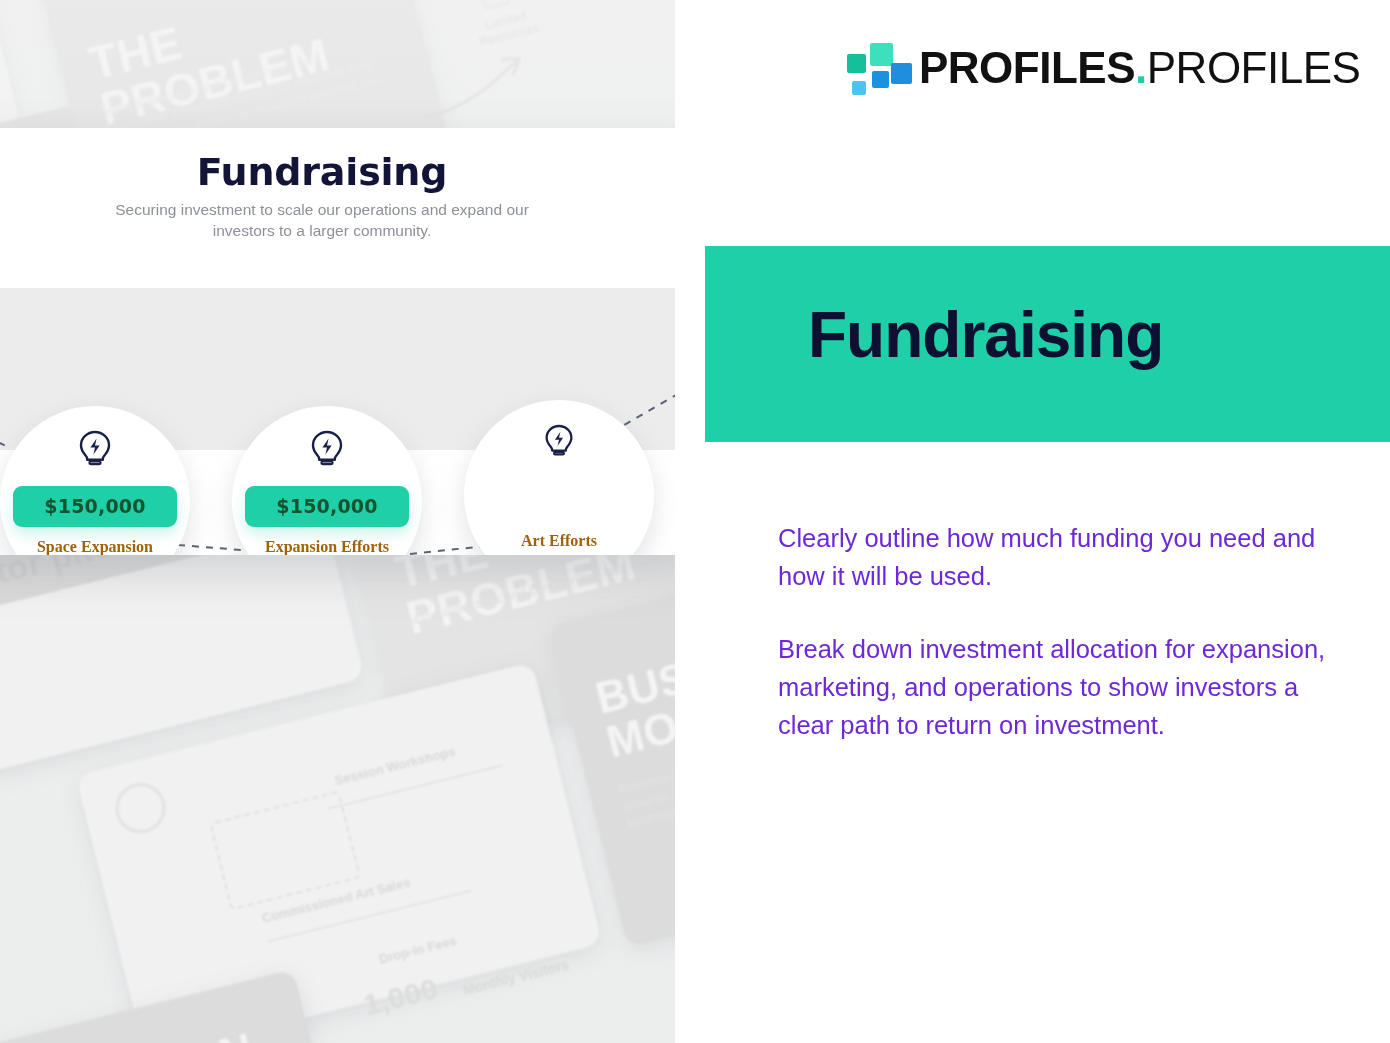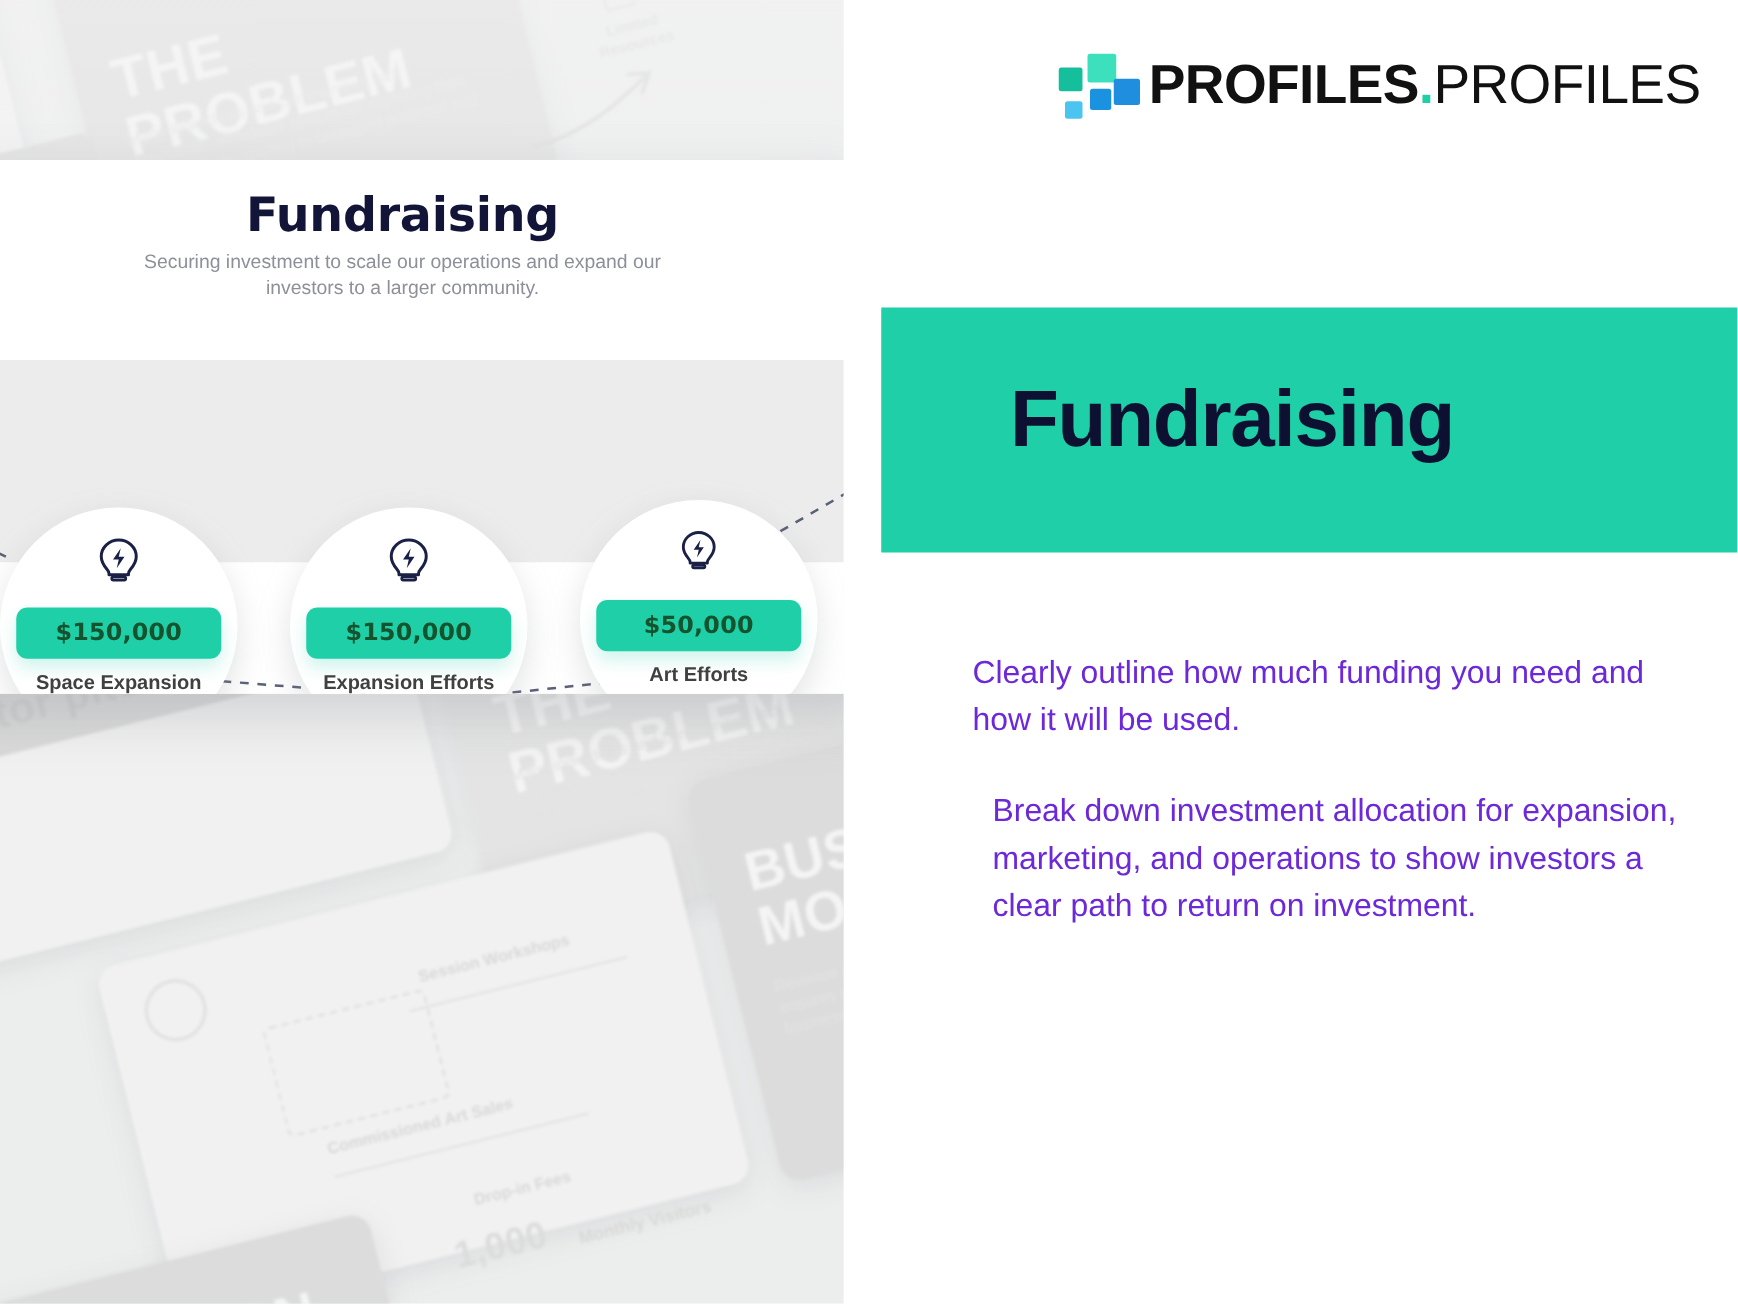--- a/index.html
+++ b/index.html
@@ -86,22 +86,22 @@
   .node-icon{position:absolute;left:0;right:0;top:24px;display:flex;justify-content:center;}
   .node-amount{
     position:absolute;left:13px;right:13px;top:80px;height:41px;line-height:41px;
     background:#1ecfa7;color:#14532d;border-radius:9px;
     font-size:19px;font-weight:bold;letter-spacing:.2px;
     box-shadow:0 7px 14px rgba(30,207,167,.22);
     font-family:"DejaVu Sans", sans-serif;
   }
   .node-label{
     position:absolute;left:6px;right:6px;top:131px;
-    font-size:16px;font-weight:bold;color:#404040;line-height:1.3;
-    font-family:Liberation Sans, sans-serif;
+    font-size:16px;font-weight:bold;color:#a16207;line-height:1.3;
+    font-family:Liberation Serif, serif;
   }
   #node-0{left:60px;top:278px;}
   #node-1{left:292px;top:278px;}
   #node-2{left:524px;top:272px;}
 
   
   #right-pane{
     position:absolute;left:675px;top:0;width:715px;height:1043px;background:#ffffff;
   }
   #logo{position:absolute;left:172px;top:40px;display:flex;align-items:center;}
@@ -123,21 +123,21 @@
     position:absolute;left:103px;top:52px;
     font-size:64px;font-weight:bold;color:#0d1030;letter-spacing:-1px;
     font-family:"Liberation Sans", sans-serif;
   }
 
   #body-copy{
     position:absolute;left:103px;top:519px;width:582px;
     font-size:25.5px;line-height:1.5;color:#6d28d9;
   }
   #body-copy p{margin:0 0 34px 0;}
-  #body-copy p:last-child{margin-bottom:0;margin-left:16px;}
+  #body-copy p:last-child{margin-bottom:0;}
 </style>
 </head>
 <body>
 
 <div id="preview-pane">
 
   <div id="deck-bg">
 
     <div class="deck-slide" style="left:-30px;top:40px;width:330px;height:300px;">
       
@@ -244,21 +244,20 @@
     </div>
 
     <div class="node" id="node-2">
       <div class="node-icon">
         <svg width="30" height="34" viewBox="0 0 34 38">
           <path d="M17 2 C9.3 2 3 8 3 15.2 c0 4.4 2.3 7.5 4.4 10 1.1 1.3 1.8 2.4 1.8 3.6 v1 h15.6 v-1 c0-1.2 .7-2.3 1.8-3.6 2.1-2.5 4.4-5.6 4.4-10 C31 8 24.7 2 17 2 z" fill="none" stroke="#1b2047" stroke-width="2.6" stroke-linejoin="round"></path>
           <rect x="11.4" y="31.5" width="11.2" height="2.6" rx="1.3" fill="none" stroke="#1b2047" stroke-width="2.4"></rect>
           <path d="M18.6 8.5 L12.4 17.6 h4.6 l-1.6 7 6.2-9.2 h-4.6 z" fill="#1b2047"></path>
         </svg>
       </div>
-      <div class="node-amount">$50,000</div>
       <div class="node-label">Art Efforts</div>
     </div>
   </div>
 </div>
 
 <div id="right-pane">
 
   <div id="logo">
     <div id="logo-mark">
         <div class="lsq" style="left: 0px; top: 14px; width: 19px; height: 19px; background: rgb(22, 191, 156);"></div>

